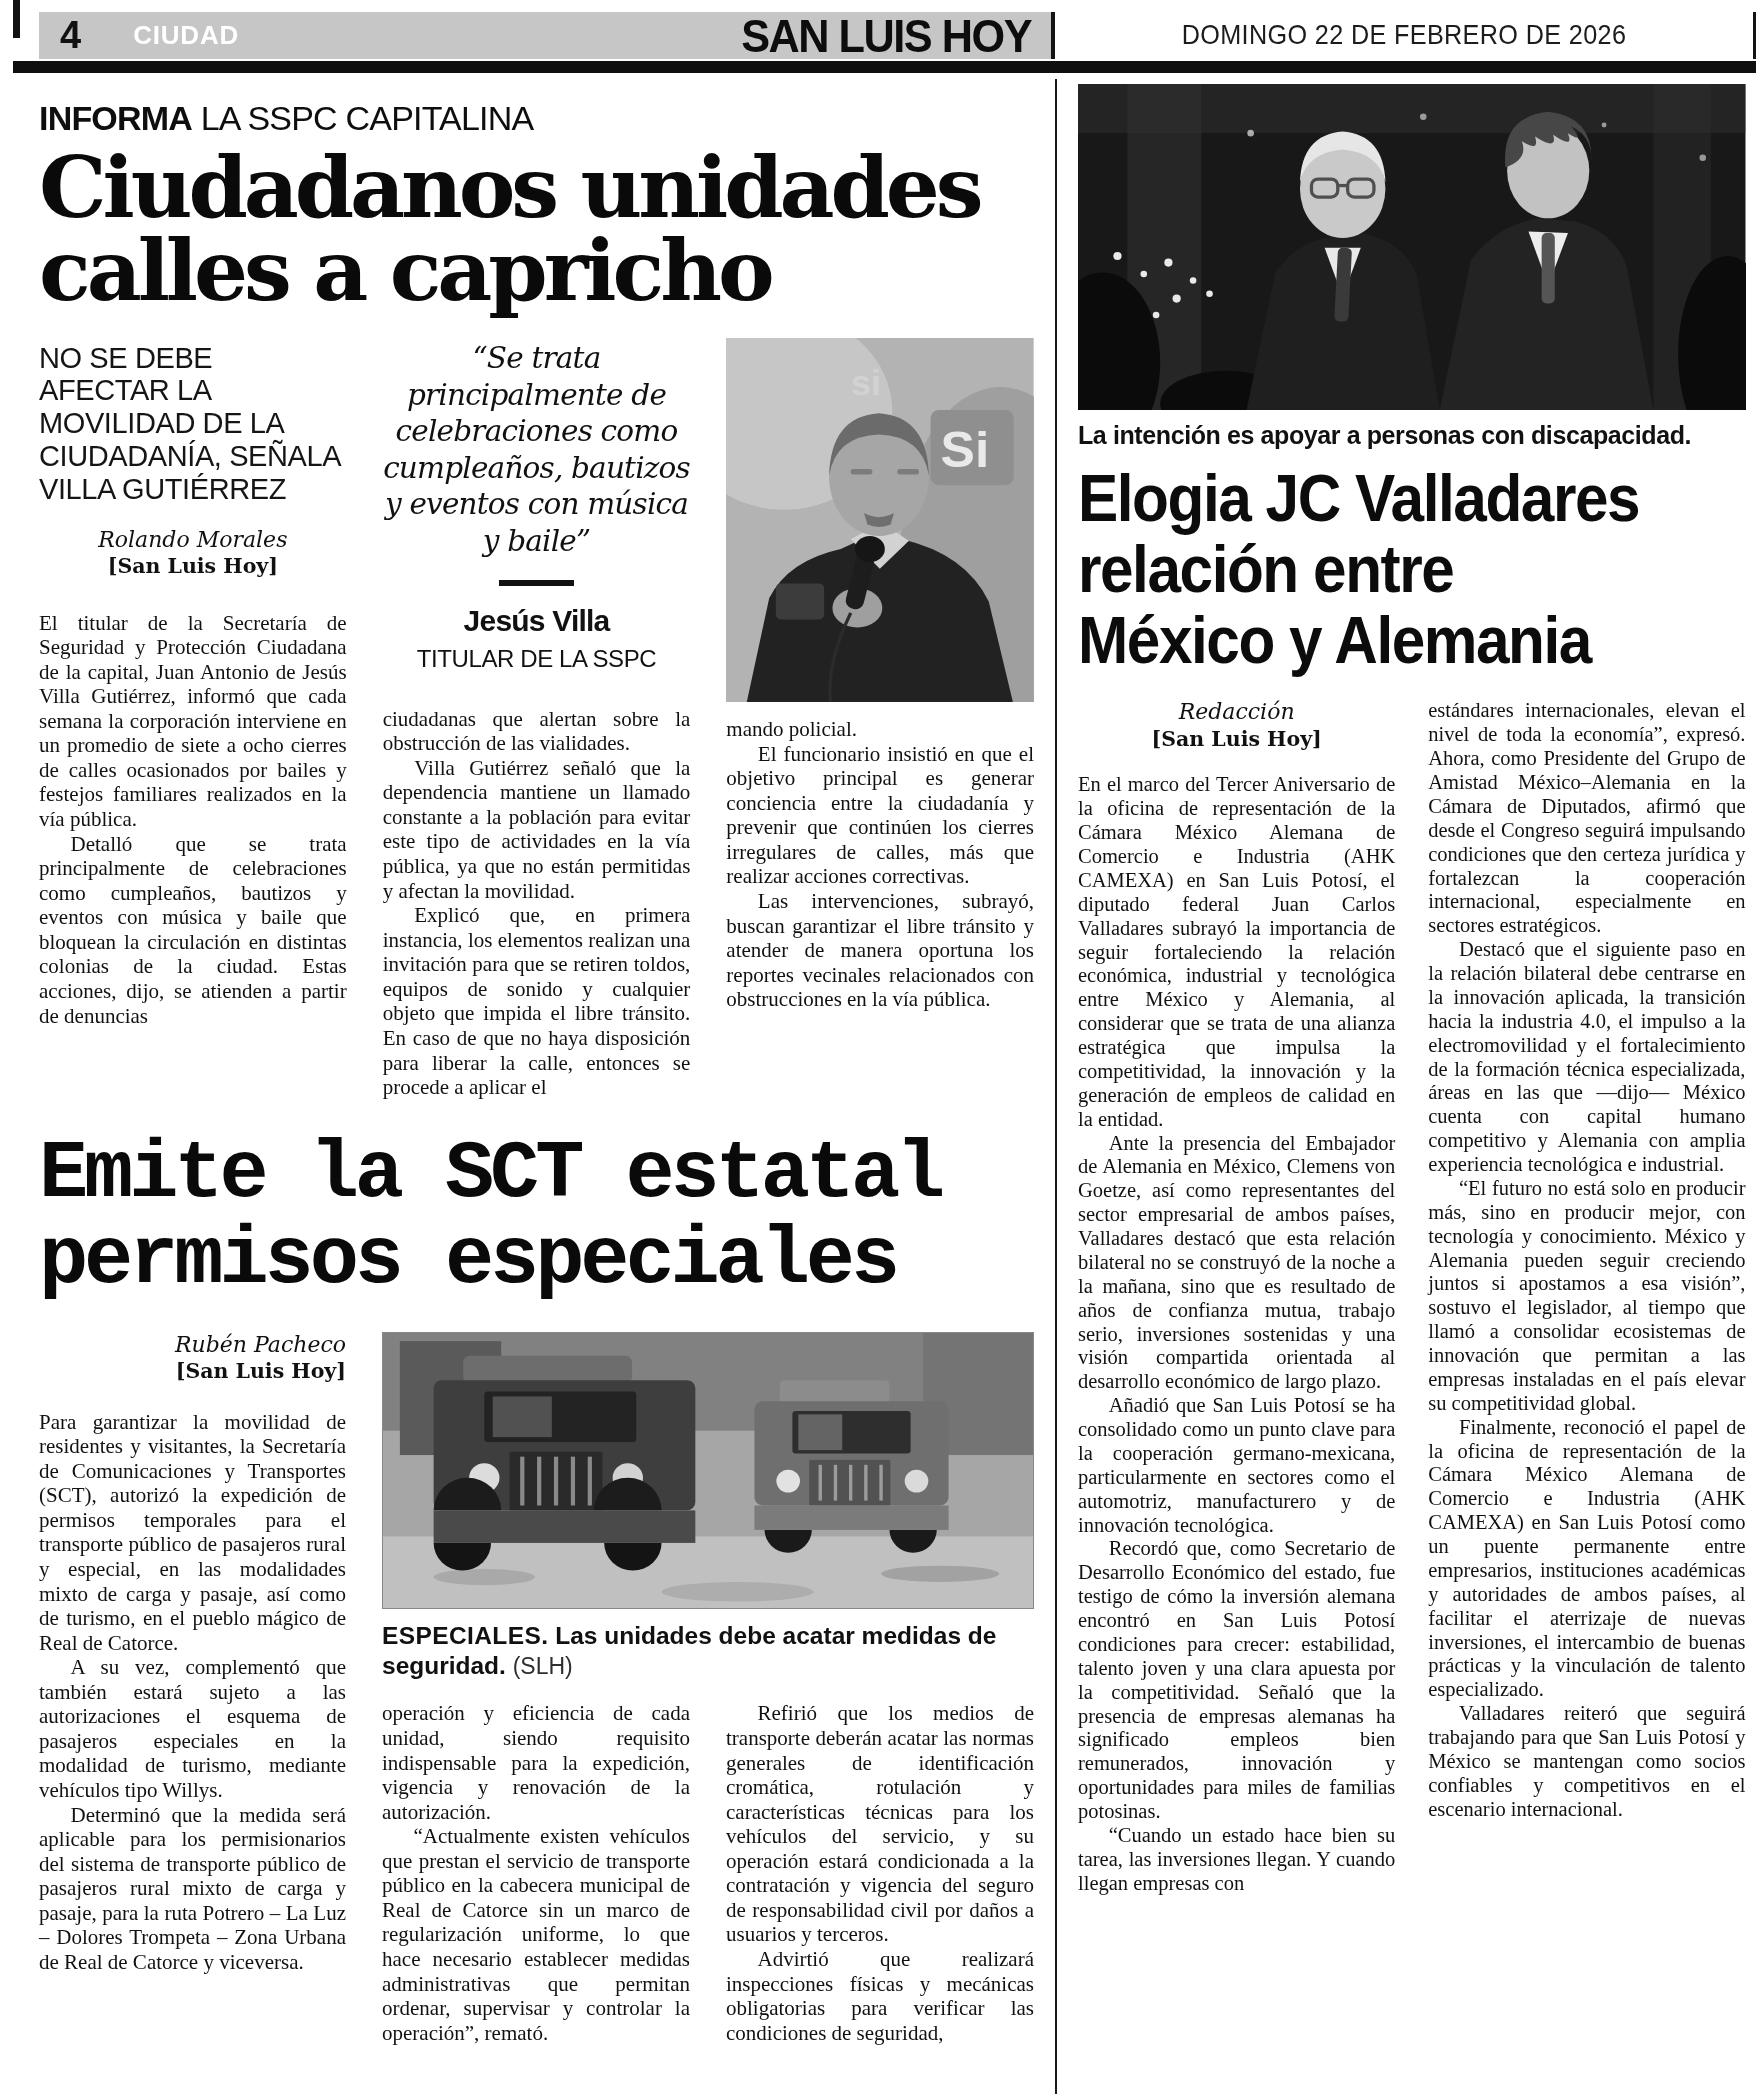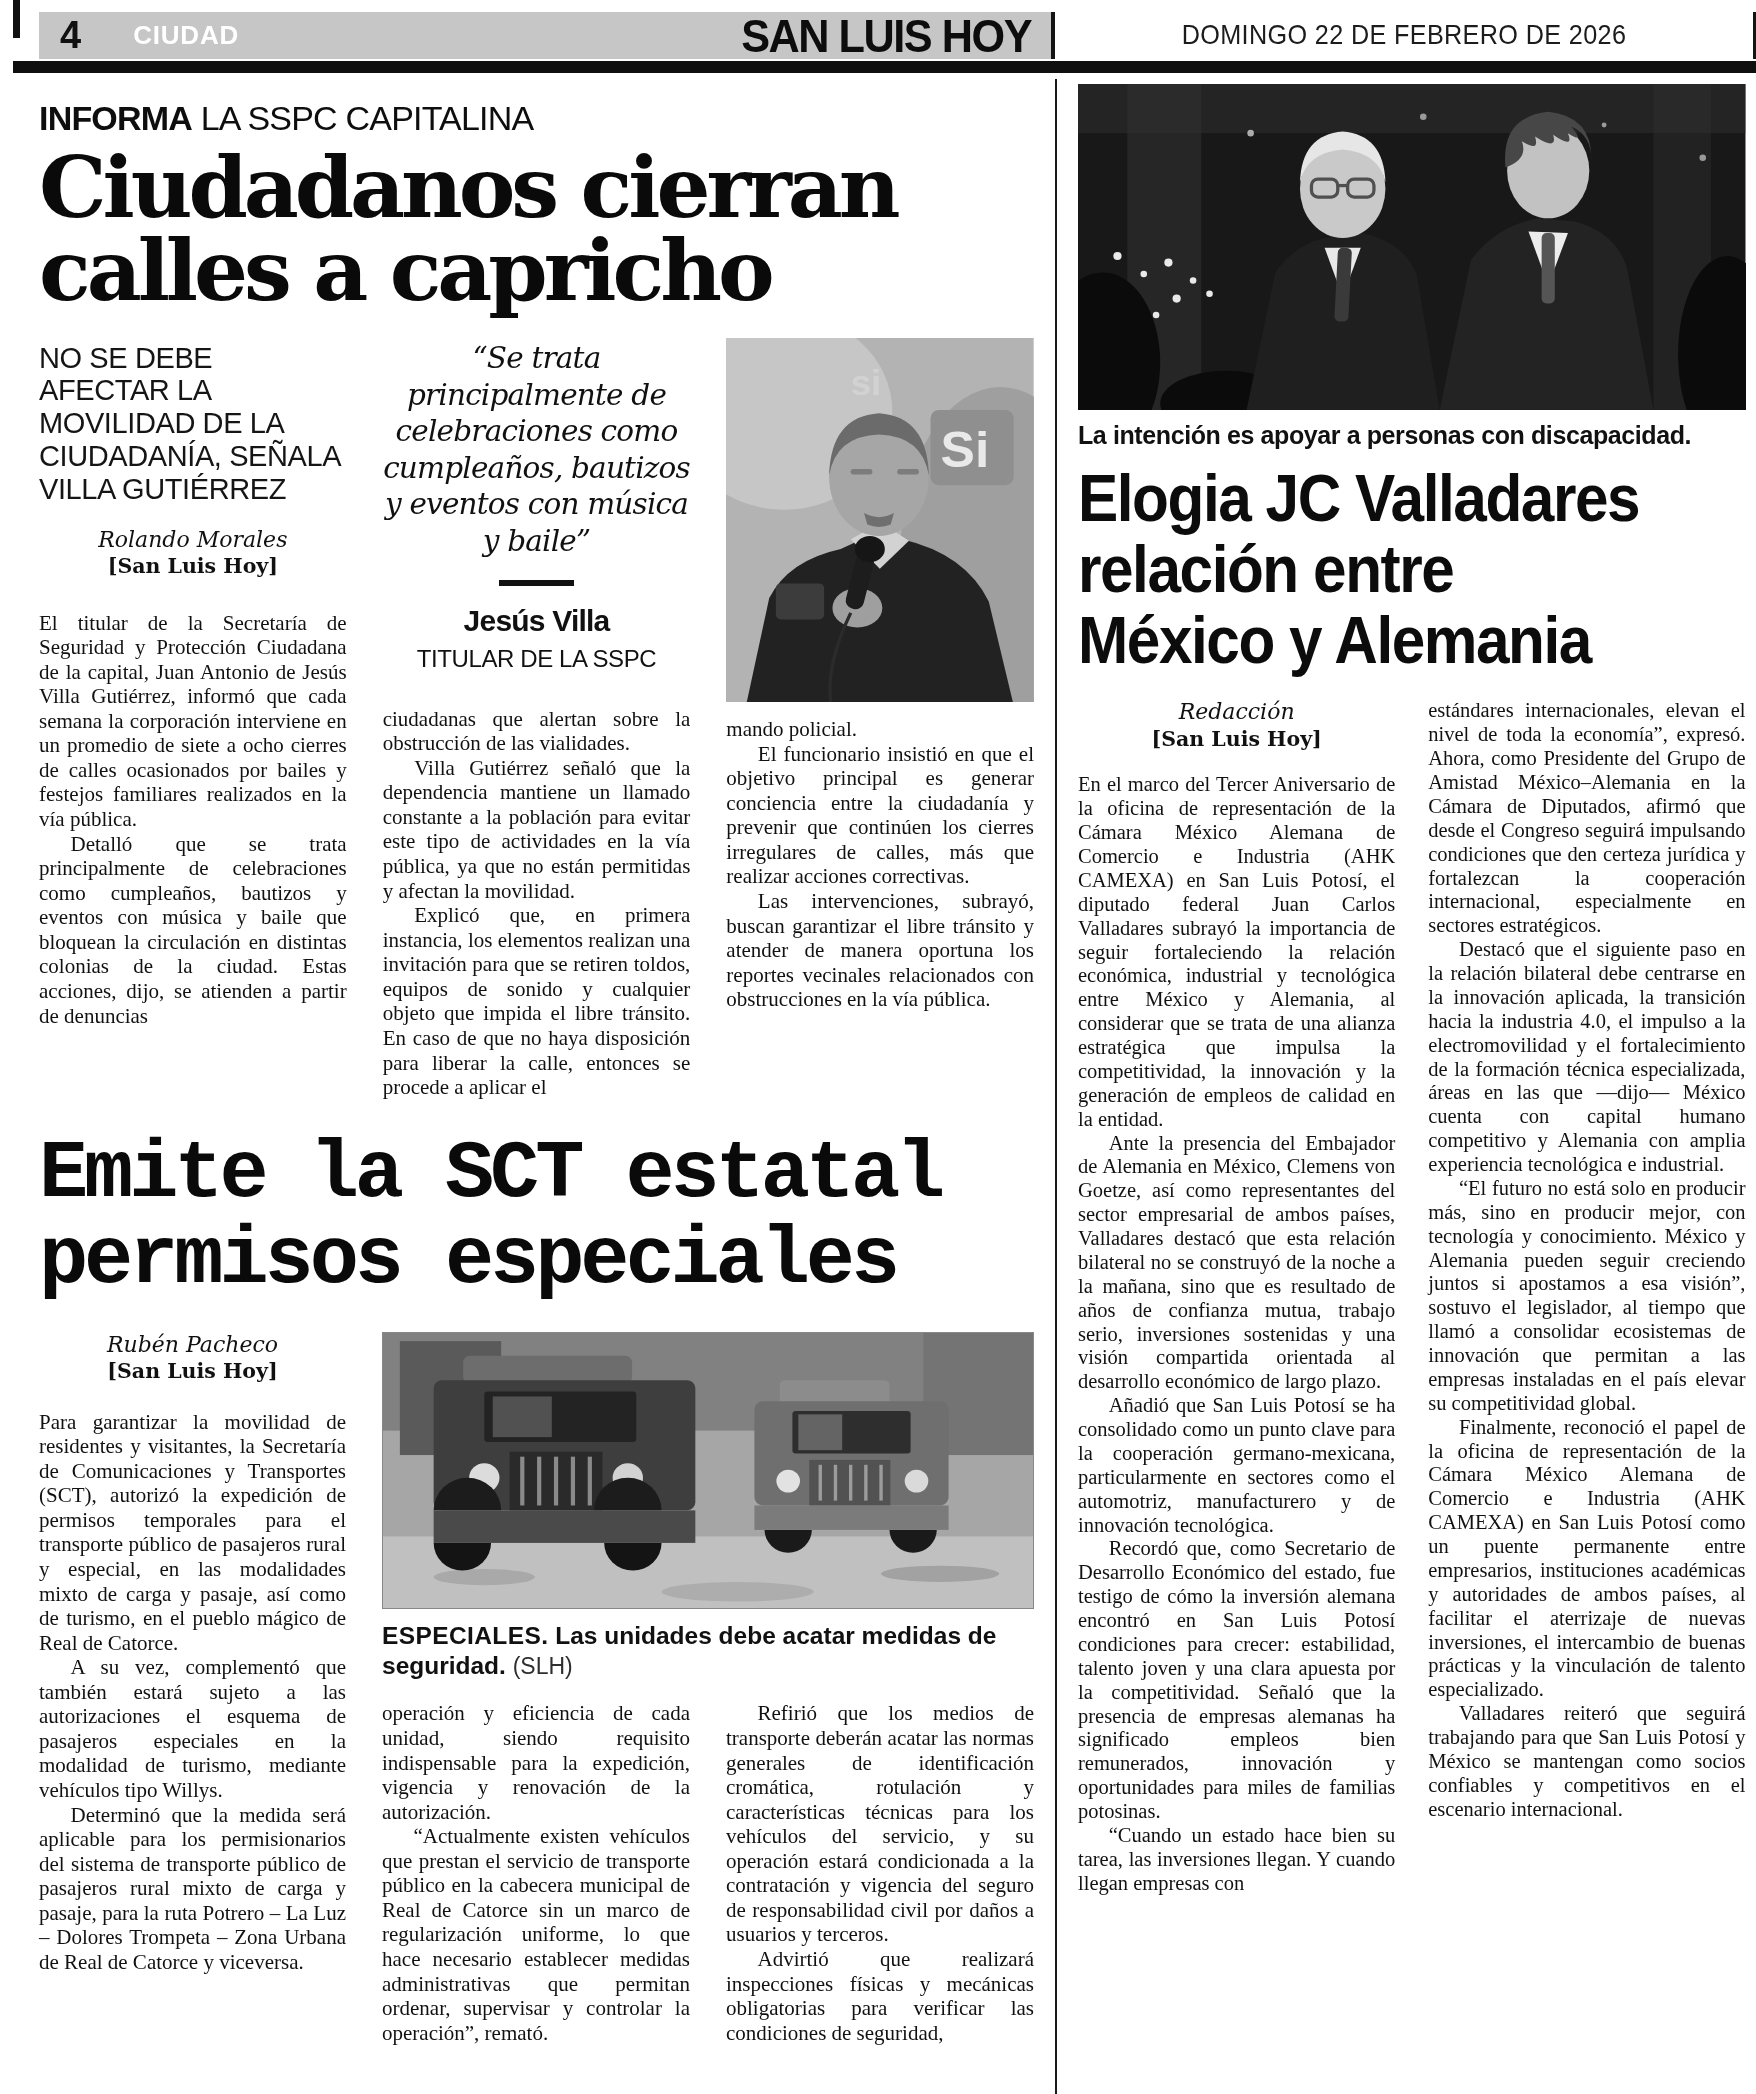--- a/index.html
+++ b/index.html
@@ -46,21 +46,21 @@
   .pq-rule{width:75px;height:5.7px;background:#111;margin:21px auto 18px;}
   .pq-author{font-family:"Liberation Sans",sans-serif;font-weight:800;font-size:30px;letter-spacing:-0.8px;}
   .pq-role{font-family:"Liberation Sans",sans-serif;font-size:24px;letter-spacing:-0.4px;margin-top:6.5px;
            margin-bottom:34px;}
   .photo1{width:100%;height:364px;display:block;margin-bottom:14.7px;}
   
   .h2{margin:13px 0 6.5px;font-family:Liberation Mono, monospace;font-weight:bold;
       font-size:82px;line-height:1.05;letter-spacing:-4.1px;color:#0a0a0a;}
   .h2 span{display:block;}
   .a2-cols{display:grid;grid-template-columns:307px 1fr;column-gap:36px;}
-  .a2-byline{margin-top:21px;margin-bottom:24.5px;}
+  .a2-byline{margin-top:21px;margin-bottom:24.5px;text-align:right;}
   .a2-right{margin-top:21px;}
   .photo2{width:100%;height:277px;display:block;border:0.8px solid #888;box-sizing:border-box;}
   .caption2{font-family:"Liberation Sans",sans-serif;font-size:24.5px;line-height:1.25;margin:11.5px 0 19.6px;
             text-align:left;color:#111;}
   .cap-lead{font-weight:800;letter-spacing:0.4px;}
   .cap-bold{font-weight:bold;}
   .cap-credit{font-weight:400;color:#2f2f2f;font-size:23px;}
   .a2-inner{display:grid;grid-template-columns:1fr 1fr;column-gap:36px;}
   
   .photo3{width:100%;height:326px;display:block;}
@@ -94,21 +94,21 @@
   <div class="main">
 
     <div class="left-zone">
 
       <div>
         <div class="kicker">
           <b>INFORMA</b>
           <span>LA SSPC CAPITALINA</span>
         </div>
         <div class="h1">
-          <span>Ciudadanos cierran</span>
+          <span>Ciudadanos unidades</span>
           <span>calles a capricho</span>
         </div>
 
         <div class="a1-cols">
 
           <div>
             <div class="subhead">NO SE DEBE AFECTAR LA MOVILIDAD DE LA CIUDADANÍA, SEÑALA VILLA GUTIÉRREZ</div>
             <div class="byline a1-byline">
               <div class="by-author">Rolando Morales</div>
               <div class="by-brand">[San Luis Hoy]</div>

